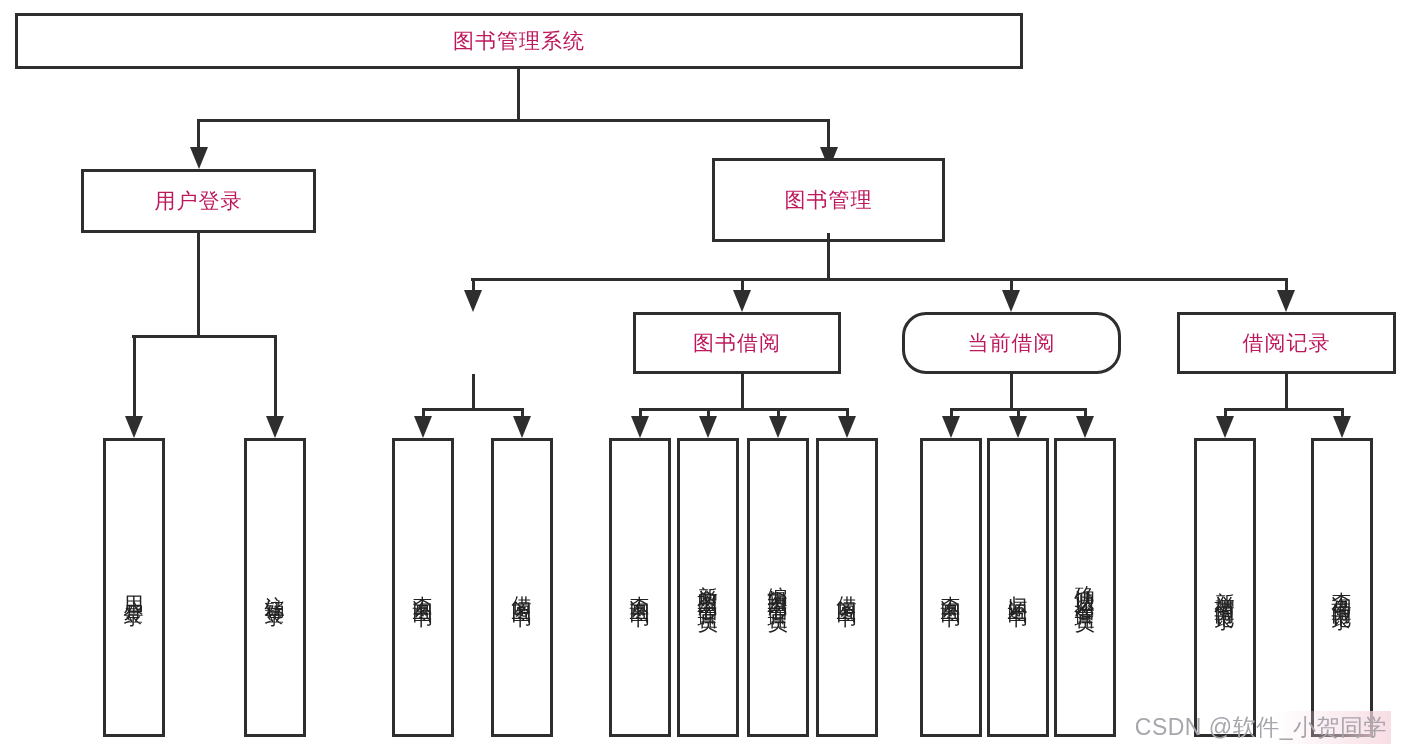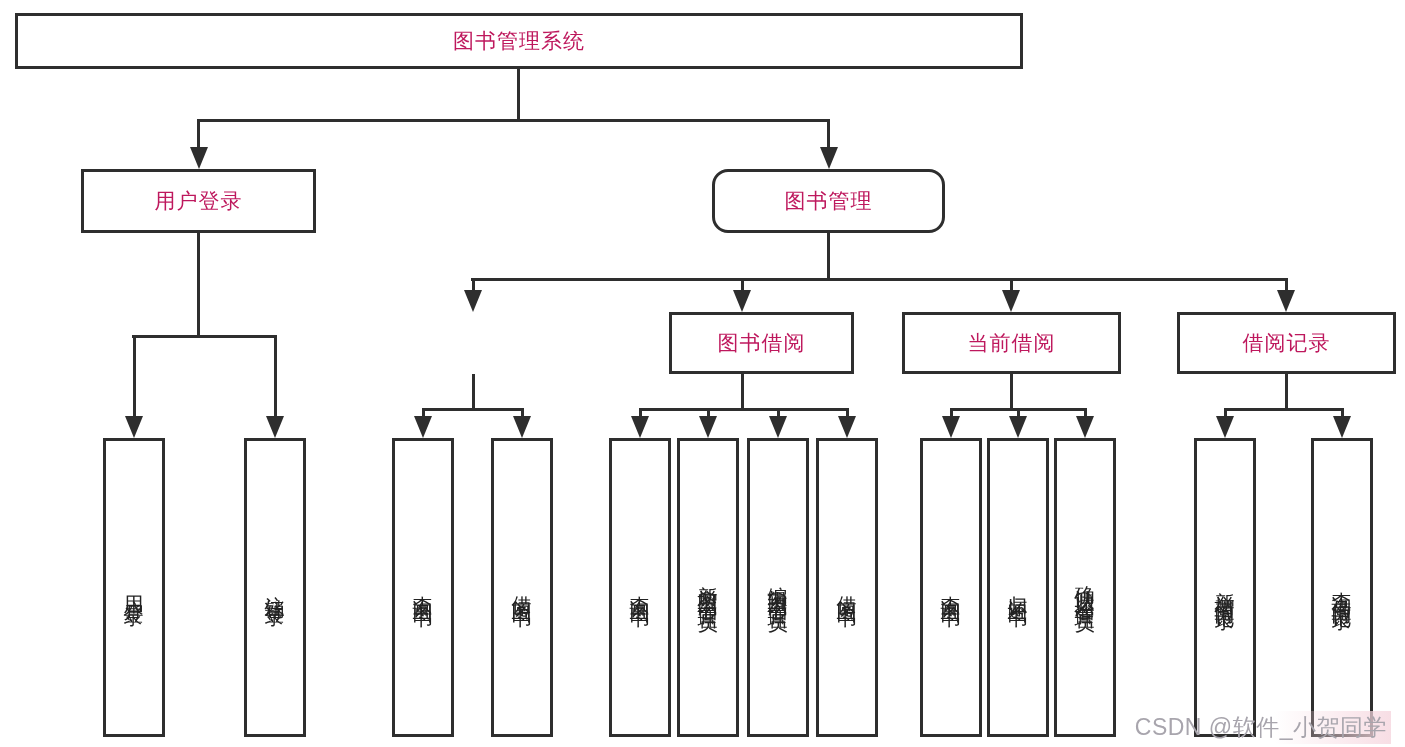--- a/index.html
+++ b/index.html
@@ -42,42 +42,42 @@
   <div class="box" style="left:15px; top:13px; width:1008px; height:56px;">图书管理系统</div>
 
   <div class="v-line" style="left:517px; top:67px; height:52px;"></div>
   <div class="h-line" style="left:197px; top:119px; width:633px;"></div>
   <div class="v-line" style="left:197px; top:119px; height:31px;"></div>
   <div class="v-line" style="left:827px; top:119px; height:31px;"></div>
   <div class="arrow" style="left:190px; top:147px;"></div>
   <div class="arrow" style="left:820px; top:147px;"></div>
 
   <div class="box" style="left:81px; top:169px; width:235px; height:64px;">用户登录</div>
-  <div class="box" style="left:712px; top:169px; width:233px; height:64px;border-radius:16px;">图书管理</div>
+  <div class="box" style="left:712px; top:158px; width:233px; height:84px;">图书管理</div>
 
   <div class="v-line" style="left:197px; top:233px; height:102px;"></div>
   <div class="h-line" style="left:132px; top:335px; width:145px;"></div>
   <div class="v-line" style="left:132.5px; top:335px; height:83px;"></div>
   <div class="v-line" style="left:273.5px; top:335px; height:83px;"></div>
   <div class="arrow" style="left:125px; top:416px;"></div>
   <div class="arrow" style="left:266px; top:416px;"></div>
 
   <div class="v-line" style="left:827px; top:233px; height:45px;"></div>
   <div class="h-line" style="left:471px; top:278px; width:817px;"></div>
   <div class="v-line" style="left:471.5px; top:278px; height:12px;"></div>
   <div class="v-line" style="left:741px; top:278px; height:12px;"></div>
   <div class="v-line" style="left:1010px; top:278px; height:12px;"></div>
   <div class="v-line" style="left:1285px; top:278px; height:12px;"></div>
   <div class="arrow" style="left:464px; top:290px;"></div>
   <div class="arrow" style="left:733px; top:290px;"></div>
   <div class="arrow" style="left:1002px; top:290px;"></div>
   <div class="arrow" style="left:1277px; top:290px;"></div>
 
-  <div class="box" style="left:633px; top:312px; width:185px; height:62px;margin-left:36px;">图书借阅</div>
-  <div class="box" style="left:902px; top:312px; width:219px; height:62px;">当前借阅</div>
+  <div class="box" style="left:633px; top:312px; width:208px; height:62px;">图书借阅</div>
+  <div class="box" style="left:902px; top:312px; width:219px; height:62px;border-radius:24px;">当前借阅</div>
   <div class="box" style="left:1177px; top:312px; width:219px; height:62px;">借阅记录</div>
 
   <div class="v-line" style="left:471.5px; top:374px; height:34px;"></div>
   <div class="v-line" style="left:741px; top:374px; height:34px;"></div>
   <div class="v-line" style="left:1010px; top:374px; height:34px;"></div>
   <div class="v-line" style="left:1285px; top:374px; height:34px;"></div>
 
   <div class="h-line" style="left:421.5px; top:408px; width:102px;"></div>
   <div class="h-line" style="left:638.5px; top:408px; width:210px;"></div>
   <div class="h-line" style="left:949.5px; top:408px; width:137px;"></div>

